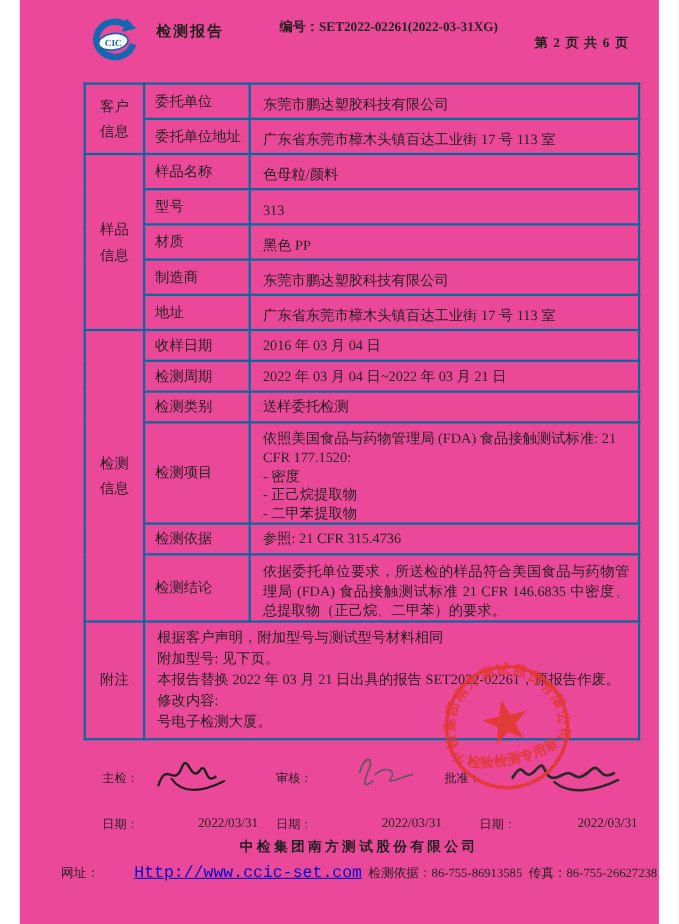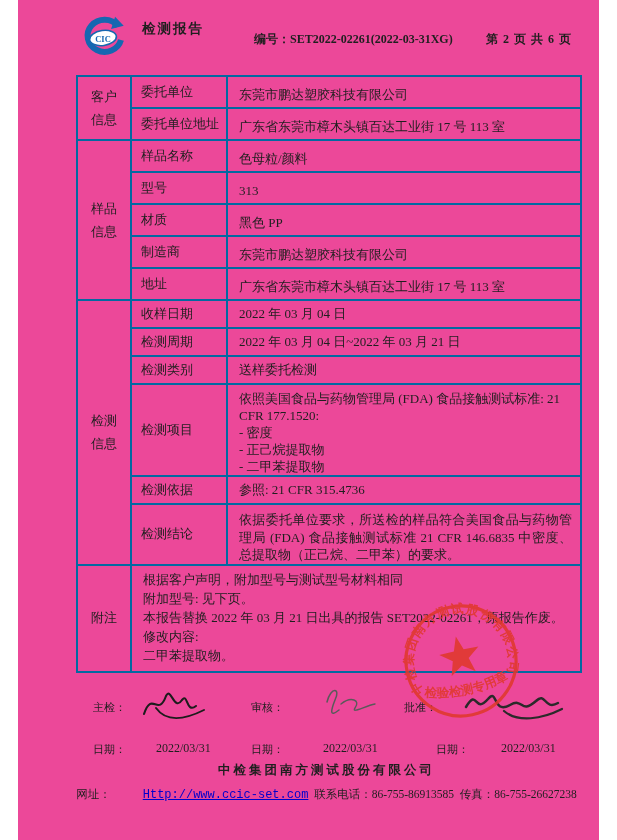--- a/index.html
+++ b/index.html
@@ -4,46 +4,46 @@
 <style>
   * { margin: 0; padding: 0; box-sizing: border-box; }
   html, body { background: #ffffff; }
   body { font-family: "Liberation Serif", "DejaVu Serif", serif; color: #1f1f1f; }
   .page {
     position: relative; width: 581px; height: 840px; margin: 0 auto;
     background: #ec4899; overflow: hidden;
   }
   
   .hdr-title { position: absolute; left: 124px; top: 20px; font-size: 13.5px; font-weight: bold; letter-spacing: 2px; }
-  .hdr-no { position: absolute; left: 236px; top: 31px; font-size: 12px; font-weight: bold; }
+  .hdr-no { position: absolute; left: 236px; top: 16px; font-size: 12px; font-weight: bold; }
   .hdr-page { position: absolute; left: 468px; top: 31px; font-size: 12px; font-weight: bold; letter-spacing: 1px; }
   .logo { position: absolute; left: 62px; top: 16px; }
   
   table.report { position: absolute; left: 58px; top: 75px; width: 504px; border-collapse: collapse; table-layout: fixed; }
   table.report td { border: 2px solid #0369a1; font-size: 13px; vertical-align: middle; font-family: Liberation Serif, serif; }
   td.sec { text-align: center; white-space: pre-line; line-height: 1.8; padding: 2px; }
   td.lbl { padding: 6px 4px 6px 9px; height: 32px; }
   td.val { padding: 6px 8px 0 11px; }
   tr.short td.lbl, tr.short td.val { height: 26px; padding-top: 4px; padding-bottom: 4px; }
   td.multiline { vertical-align: top; padding-top: 5px; }
   .vline { line-height: 17px; }
   .conclusion { line-height: 17.5px; text-align: justify; }
   td.notes-cell { vertical-align: top; padding: 4px 8px 6px 11px; }
   .note-line { line-height: 19px; }
   
   .abs { position: absolute; font-size: 11px; }
-  .datev { font-size: 12px; }
+  .datev { font-size: 12px; margin-left: 24px; }
   .sig-svg { position: absolute; }
   
   .stamp { position: absolute; left: 363px; top: 581px; width: 160px; height: 160px; opacity: 0.88; transform: rotate(-12deg); pointer-events: none; }
   
   .footer { position: absolute; left: 0; top: 762px; width: 617px; text-align: center; }
   .f-company { font-size: 12.5px; font-weight: bold; letter-spacing: 3px; margin-bottom: 7px; }
   .f-line { font-size: 11.5px; line-height: 16px; }
-  .f-link { color: #0000cc; font-family: "Liberation Mono", "DejaVu Sans Mono", monospace; font-size: 12px; margin-left: 32px; }
+  .f-link { color: #0000cc; font-family: "Liberation Mono", "DejaVu Sans Mono", monospace; font-size: 15px; margin-left: 32px; }
 </style>
 </head>
 <body>
 
 <div class="page">
 
   <svg class="logo" width="48" height="44" viewBox="0 0 48 44">
     <path d="M 38 10 A 17 16 0 1 0 41 24" fill="none" stroke="#1667b1" stroke-width="6" stroke-linecap="butt"></path>
     <path d="M 33 2 L 44 8 L 33 15 Z" fill="#1667b1" transform="rotate(18 38 8)"></path>
     <ellipse cx="23" cy="22" rx="13.5" ry="7.5" fill="#ffffff" stroke="#1667b1" stroke-width="1.6" transform="rotate(-8 23 22)"></ellipse>
@@ -93,21 +93,21 @@
       <tr>
         <td class="lbl">地址</td>
         <td class="val">广东省东莞市樟木头镇百达工业街 17 号 113 室</td>
       </tr>
     </tbody>
     <tbody>
       <tr class="short">
         <td class="sec" rowspan="6">检测
 信息</td>
         <td class="lbl">收样日期</td>
-        <td class="val">2022 年 03 月 04 日</td>
+        <td class="val">2016 年 03 月 04 日</td>
       </tr>
       <tr class="short">
         <td class="lbl">检测周期</td>
         <td class="val">2022 年 03 月 04 日~2022 年 03 月 21 日</td>
       </tr>
       <tr class="short">
         <td class="lbl">检测类别</td>
         <td class="val">送样委托检测</td>
       </tr>
       <tr>
@@ -129,21 +129,21 @@
       </tr>
     </tbody>
     <tbody>
       <tr>
         <td class="sec">附注</td>
         <td class="notes-cell" colspan="2">
           <div class="note-line">根据客户声明，附加型号与测试型号材料相同</div>
           <div class="note-line">附加型号: 见下页。</div>
           <div class="note-line">本报告替换 2022 年 03 月 21 日出具的报告 SET2022-02261，原报告作废。</div>
           <div class="note-line">修改内容:</div>
-          <div class="note-line">二甲苯提取物。</div>
+          <div class="note-line">号电子检测大厦。</div>
         </td>
       </tr>
     </tbody>
   </table>
 
   <span class="abs" style="left:75px; top:700px;">主检：</span>
   <svg class="sig-svg" style="left:118px; top:684px;" width="80" height="40" viewBox="0 0 80 40">
     <path d="M8 30 C16 6, 22 34, 30 12 C35 2, 38 28, 46 16 C52 8, 50 30, 60 22" fill="none" stroke="#1c1c1c" stroke-width="2.1" stroke-linecap="round"></path>
     <path d="M20 24 C30 38, 48 36, 68 26" fill="none" stroke="#1c1c1c" stroke-width="1.9" stroke-linecap="round"></path>
   </svg>
@@ -177,18 +177,18 @@
     </text>
     <text font-size="12.5" font-weight="bold" fill="#e0392c" font-family="Liberation Serif, serif">
       <textPath href="#subPath" startOffset="50%" text-anchor="middle">检验检测专用章</textPath>
     </text>
   </svg>
 
   <div class="footer">
     <div class="f-company">中检集团南方测试股份有限公司</div>
     <div class="f-line">
       <span>网址：</span><a class="f-link" href="#">Http://www.ccic-set.com</a>&nbsp;
-      <span>联系电话：</span><span>86-755-86913585</span>&nbsp;
+      <span>检测依据：</span><span>86-755-86913585</span>&nbsp;
       <span>传真：</span><span>86-755-26627238</span>
     </div>
   </div>
 
 </div>
 
 </body></html>

